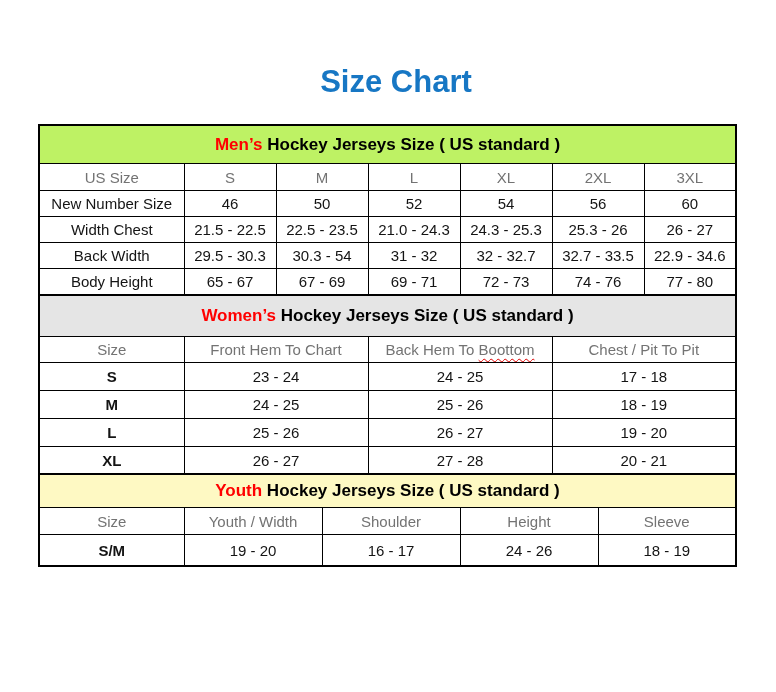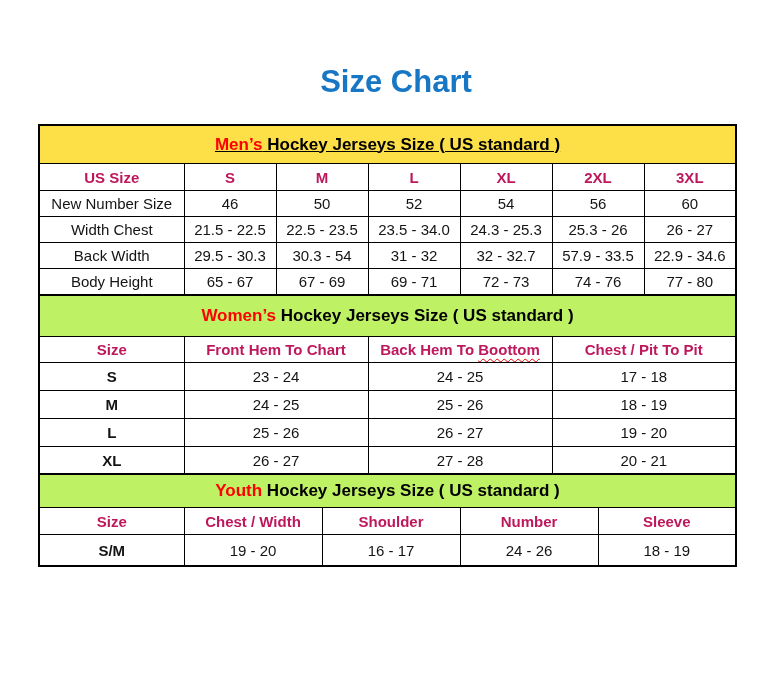--- a/index.html
+++ b/index.html
@@ -40,21 +40,21 @@
     color:#141414;
   }
   tr.band td{
     font-weight:bold;
     font-size:17px;
     height:37px;
     color:#000;
   }
   .t-women tr.band td{height:40px;}
   .t-youth tr.band td{height:32px;}
-  tr.head th{font-weight:bold;height:26px;color:#be185d;}
+  tr.head th{font-weight:normal;height:26px;color:#737373;}
   .t-women tr.head th{height:25px;}
   tr.data th.label{font-weight:normal;}
   .t-women tr.data th.label,.t-youth tr.data th.label{font-weight:bold;}
   tr.data td,tr.data th{height:25px;font-weight:normal;}
   .t-women tr.data td,.t-women tr.data th{height:27px;}
   .t-youth tr.data td,.t-youth tr.data th{height:30px;}
   .wavy{
     text-decoration:underline;
     text-decoration-style:wavy;
     text-decoration-thickness:1px;
@@ -72,21 +72,21 @@
           <col style="width: 145px;">
           <col style="width: 92px;">
           <col style="width: 92px;">
           <col style="width: 92px;">
           <col style="width: 92px;">
           <col style="width: 92px;">
           <col style="width: 92px;">
         </colgroup>
         <tbody>
           <tr class="band">
-            <td colspan="7" style="background: #fde047; text-decoration: underline;"><span style="color: rgb(255, 0, 0);">Men’s</span><span> Hockey Jerseys Size ( US standard )</span></td>
+            <td colspan="7" style="background: #bef264;"><span style="color: rgb(255, 0, 0);">Men’s</span><span> Hockey Jerseys Size ( US standard )</span></td>
           </tr>
           <tr class="head">
             <th>US Size</th>
             <th>S</th>
             <th>M</th>
             <th>L</th>
             <th>XL</th>
             <th>2XL</th>
             <th>3XL</th>
           </tr>
@@ -96,32 +96,32 @@
             <td>50</td>
             <td>52</td>
             <td>54</td>
             <td>56</td>
             <td>60</td>
           </tr>
           <tr class="data">
             <th class="label" scope="row">Width Chest</th>
             <td>21.5 - 22.5</td>
             <td>22.5 - 23.5</td>
-            <td>23.5 - 34.0</td>
+            <td>21.0 - 24.3</td>
             <td>24.3 - 25.3</td>
             <td>25.3 - 26</td>
             <td>26 - 27</td>
           </tr>
           <tr class="data">
             <th class="label" scope="row">Back Width</th>
             <td>29.5 - 30.3</td>
             <td>30.3 - 54</td>
             <td>31 - 32</td>
             <td>32 - 32.7</td>
-            <td>57.9 - 33.5</td>
+            <td>32.7 - 33.5</td>
             <td>22.9 - 34.6</td>
           </tr>
           <tr class="data">
             <th class="label" scope="row">Body Height</th>
             <td>65 - 67</td>
             <td>67 - 69</td>
             <td>69 - 71</td>
             <td>72 - 73</td>
             <td>74 - 76</td>
             <td>77 - 80</td>
@@ -130,21 +130,21 @@
       </table>
     <table class="size-tbl t-women">
         <colgroup>
           <col style="width: 145px;">
           <col style="width: 184px;">
           <col style="width: 184px;">
           <col style="width: 184px;">
         </colgroup>
         <tbody>
           <tr class="band">
-            <td colspan="4" style="background: #bef264;"><span style="color: rgb(255, 0, 0);">Women’s</span><span> Hockey Jerseys Size ( US standard )</span></td>
+            <td colspan="4" style="background: #e5e5e5;"><span style="color: rgb(255, 0, 0);">Women’s</span><span> Hockey Jerseys Size ( US standard )</span></td>
           </tr>
           <tr class="head">
             <th>Size</th>
             <th>Front Hem To Chart</th>
             <th>Back Hem To <span class="wavy" style="text-decoration-color: rgb(224, 0, 0);">Boottom</span></th>
             <th>Chest / Pit To Pit</th>
           </tr>
           <tr class="data">
             <th class="label" scope="row">S</th>
             <td>23 - 24</td>
@@ -174,27 +174,27 @@
     <table class="size-tbl t-youth">
         <colgroup>
           <col style="width: 145px;">
           <col style="width: 138px;">
           <col style="width: 138px;">
           <col style="width: 138px;">
           <col style="width: 138px;">
         </colgroup>
         <tbody>
           <tr class="band">
-            <td colspan="5" style="background: #bef264;"><span style="color: rgb(255, 0, 0);">Youth</span><span> Hockey Jerseys Size ( US standard )</span></td>
+            <td colspan="5" style="background: #fef9c3;"><span style="color: rgb(255, 0, 0);">Youth</span><span> Hockey Jerseys Size ( US standard )</span></td>
           </tr>
           <tr class="head">
             <th>Size</th>
-            <th>Chest / Width</th>
+            <th>Youth / Width</th>
             <th>Shoulder</th>
-            <th>Number</th>
+            <th>Height</th>
             <th>Sleeve</th>
           </tr>
           <tr class="data">
             <th class="label" scope="row">S/M</th>
             <td>19 - 20</td>
             <td>16 - 17</td>
             <td>24 - 26</td>
             <td>18 - 19</td>
           </tr>
         </tbody>

